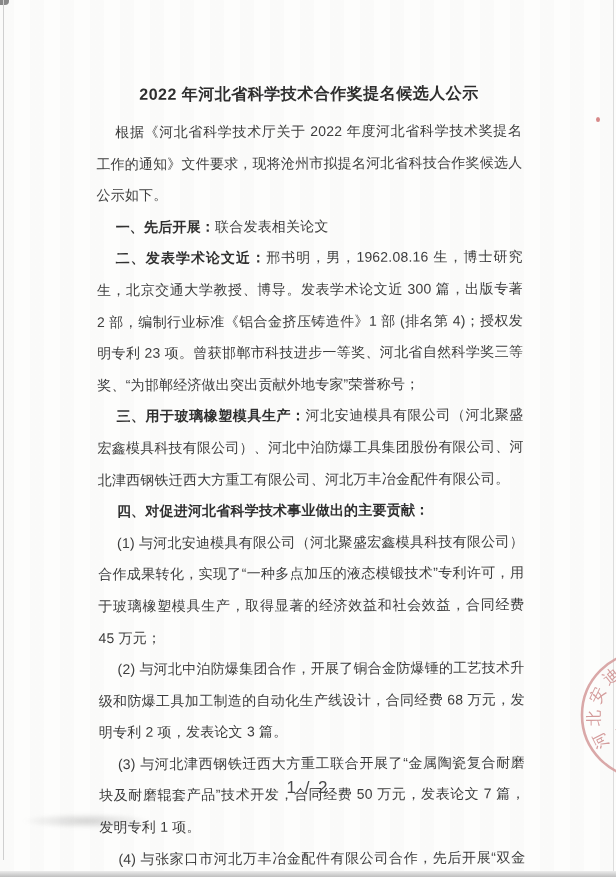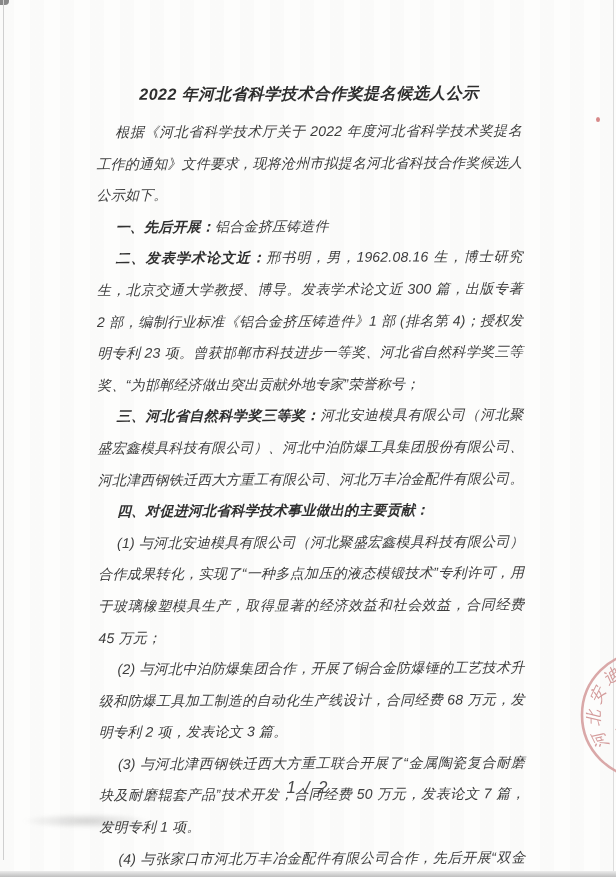--- a/index.html
+++ b/index.html
@@ -7,21 +7,20 @@
     position: relative;
     width: 616px;
     height: 877px;
     margin: 0 auto;
     background:
       repeating-linear-gradient(90deg, rgba(0,0,0,0.012) 0 14px, rgba(0,0,0,0) 14px 30px),
       #fdfdfc;
     overflow: hidden;
     font-family: "Liberation Sans", "DejaVu Sans", sans-serif;
     color: #3d3d3d;
-    font-style: italic;
   }
   .content {
     position: absolute;
     left: 96px;
     top: 83px;
     width: 426px;
     transform: rotate(-0.25deg);
     transform-origin: top left;
   }
   .doc-title {
@@ -80,25 +79,25 @@
   <div class="edge-right"></div>
   <div class="bottom-strip"></div>
   <div class="smudge"></div>
   <div class="red-speck"></div>
 
   <div class="content">
     <h1 class="doc-title">2022 年河北省科学技术合作奖提名候选人公示</h1>
 
     <p>根据《河北省科学技术厅关于 2022 年度河北省科学技术奖提名工作的通知》文件要求，现将沧州市拟提名河北省科技合作奖候选人公示如下。</p>
 
-    <p><b>一、先后开展：</b><span>铝合金挤压铸造件</span></p>
+    <p><b>一、先后开展：</b><span>联合发表相关论文</span></p>
 
     <p><b>二、发表学术论文近：</b><span>邢书明，男，1962.08.16 生，博士研究生，北京交通大学教授、博导。发表学术论文近 300 篇，出版专著 2 部，编制行业标准《铝合金挤压铸造件》1 部 (排名第 4)；授权发明专利 23 项。曾获邯郸市科技进步一等奖、河北省自然科学奖三等奖、“为邯郸经济做出突出贡献外地专家”荣誉称号；</span></p>
 
-    <p><b>三、河北省自然科学奖三等奖：</b><span>河北安迪模具有限公司（河北聚盛宏鑫模具科技有限公司）、河北中泊防爆工具集团股份有限公司、河北津西钢铁迁西大方重工有限公司、河北万丰冶金配件有限公司。</span></p>
+    <p><b>三、用于玻璃橡塑模具生产：</b><span>河北安迪模具有限公司（河北聚盛宏鑫模具科技有限公司）、河北中泊防爆工具集团股份有限公司、河北津西钢铁迁西大方重工有限公司、河北万丰冶金配件有限公司。</span></p>
 
     <p><b>四、对促进河北省科学技术事业做出的主要贡献：</b><span></span></p>
 
     <p>(1) 与河北安迪模具有限公司（河北聚盛宏鑫模具科技有限公司）合作成果转化，实现了“一种多点加压的液态模锻技术”专利许可，用于玻璃橡塑模具生产，取得显著的经济效益和社会效益，合同经费 45 万元；</p>
     <p>(2) 与河北中泊防爆集团合作，开展了铜合金防爆锤的工艺技术升级和防爆工具加工制造的自动化生产线设计，合同经费 68 万元，发明专利 2 项，发表论文 3 篇。</p>
     <p>(3) 与河北津西钢铁迁西大方重工联合开展了“金属陶瓷复合耐磨块及耐磨辊套产品”技术开发，合同经费 50 万元，发表论文 7 篇，发明专利 1 项。</p>
     <p>(4) 与张家口市河北万丰冶金配件有限公司合作，先后开展“双金属复合件”及“热传导材料及冶金备件成型技术开发”，使水冷铜套、铜钢复合冷却壁、铜风口等关键备件技术水平国内领先，联合发表相关论文 3 篇。</p>
   </div>
 
   <div class="footer">1 / 2</div>

